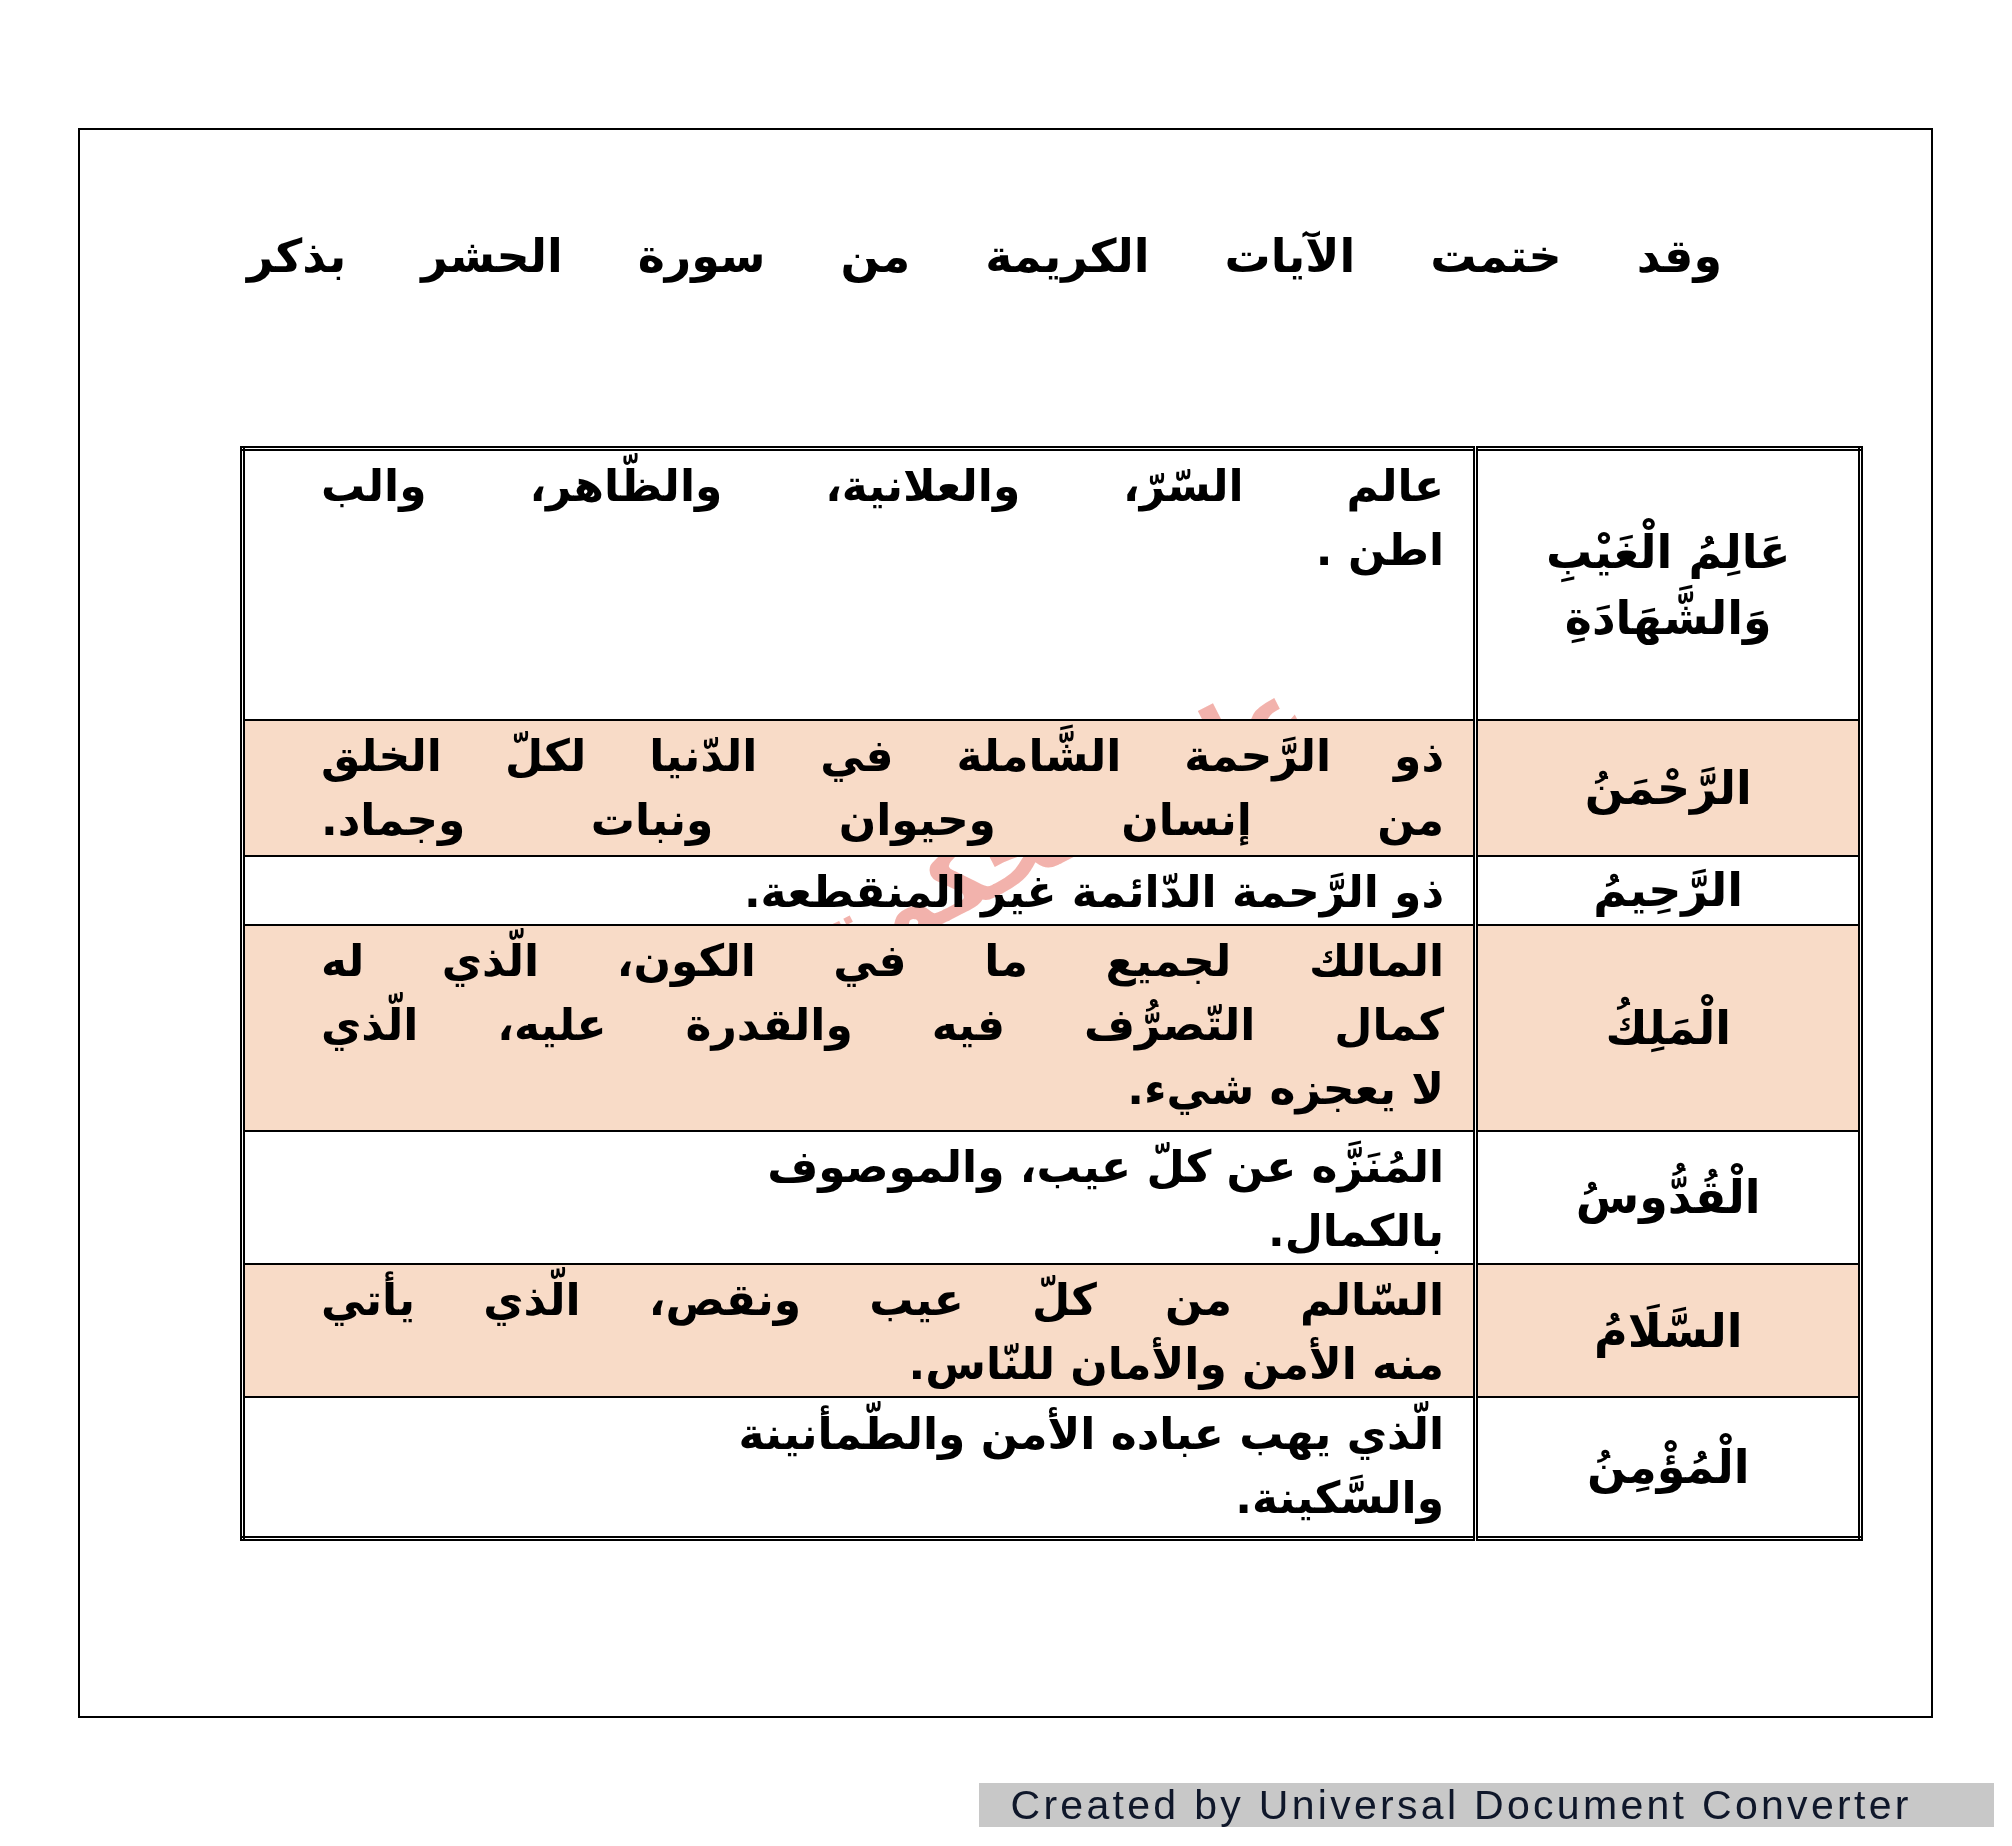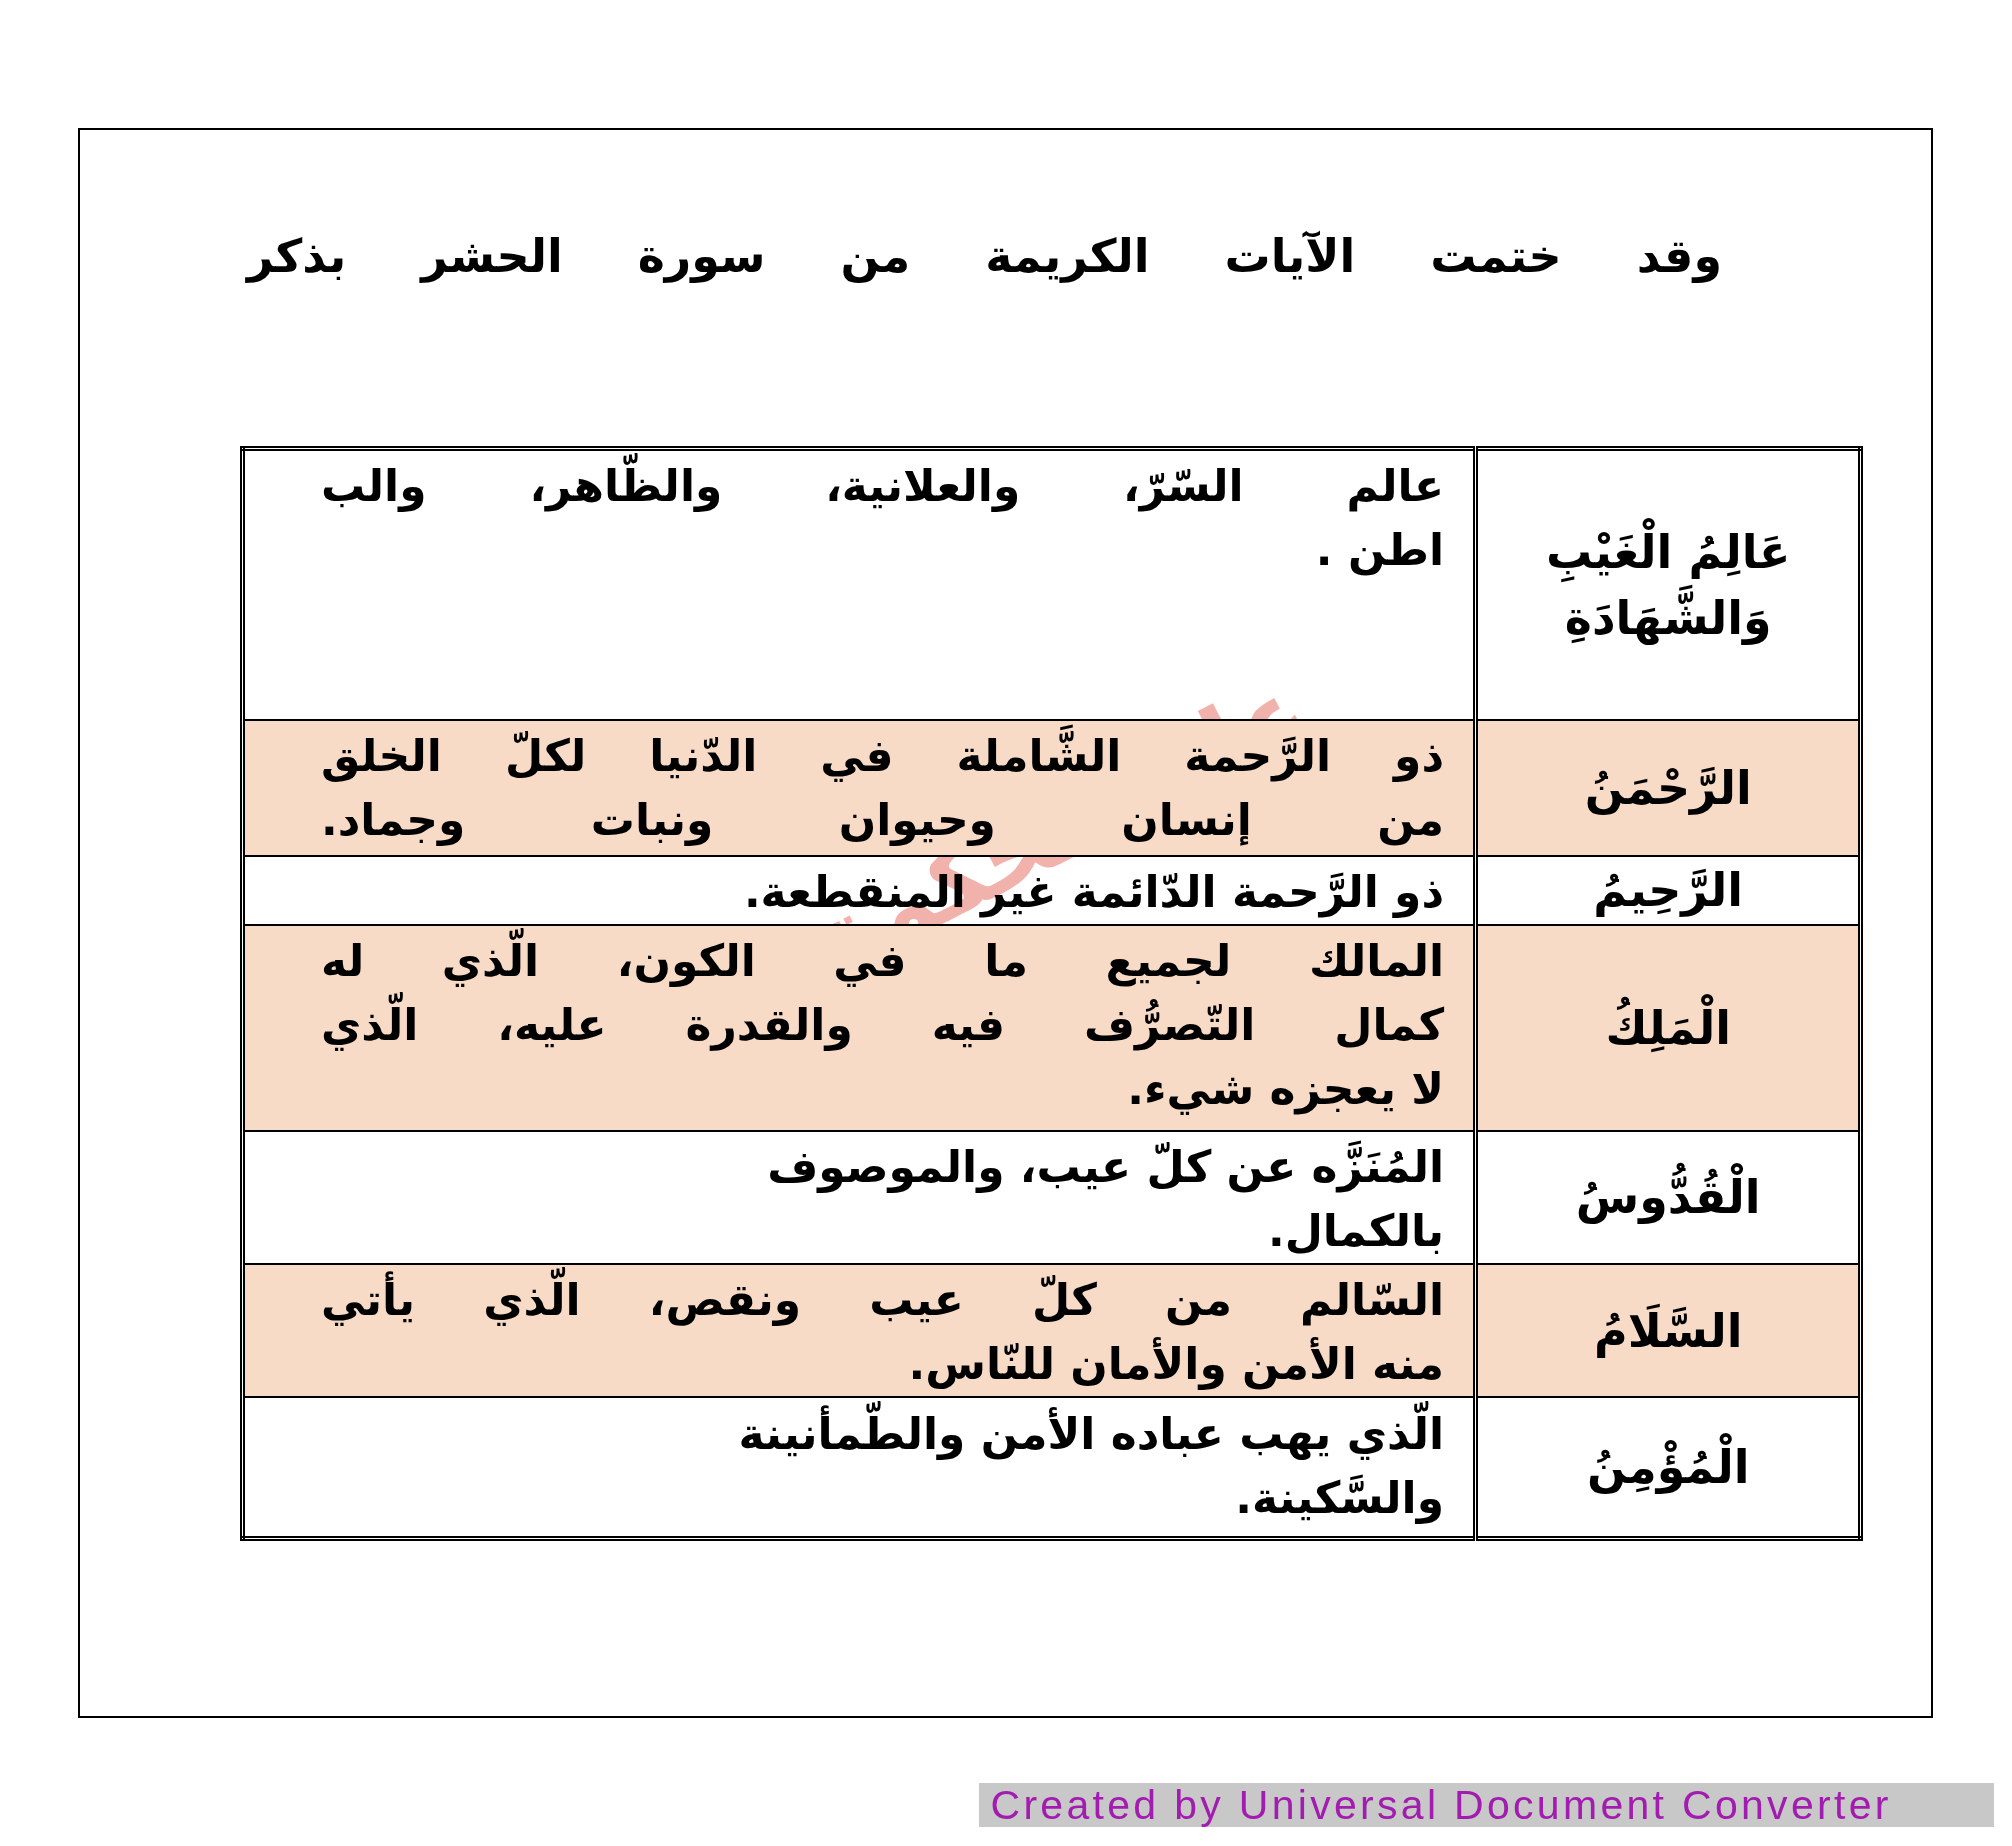--- a/index.html
+++ b/index.html
@@ -105,22 +105,23 @@
     background: #C8C8C8;
     z-index: 3;
   }
   .footer-bar .footer-text {
     display: block;
     padding-left: 11.5px;
     font-family: "Liberation Sans", sans-serif;
     font-size: 41px;
     line-height: 44px;
     letter-spacing: 3.3px;
-    color: #a21caf;
+    color: #0f172a;
     white-space: nowrap;
+    margin-left: 20px;
   }
 </style>
 </head>
 <body>
 
 <div id="stage">
 
   <div class="page-frame"></div>
 
   <div class="pink-watermark">علم الحكمة</div>

